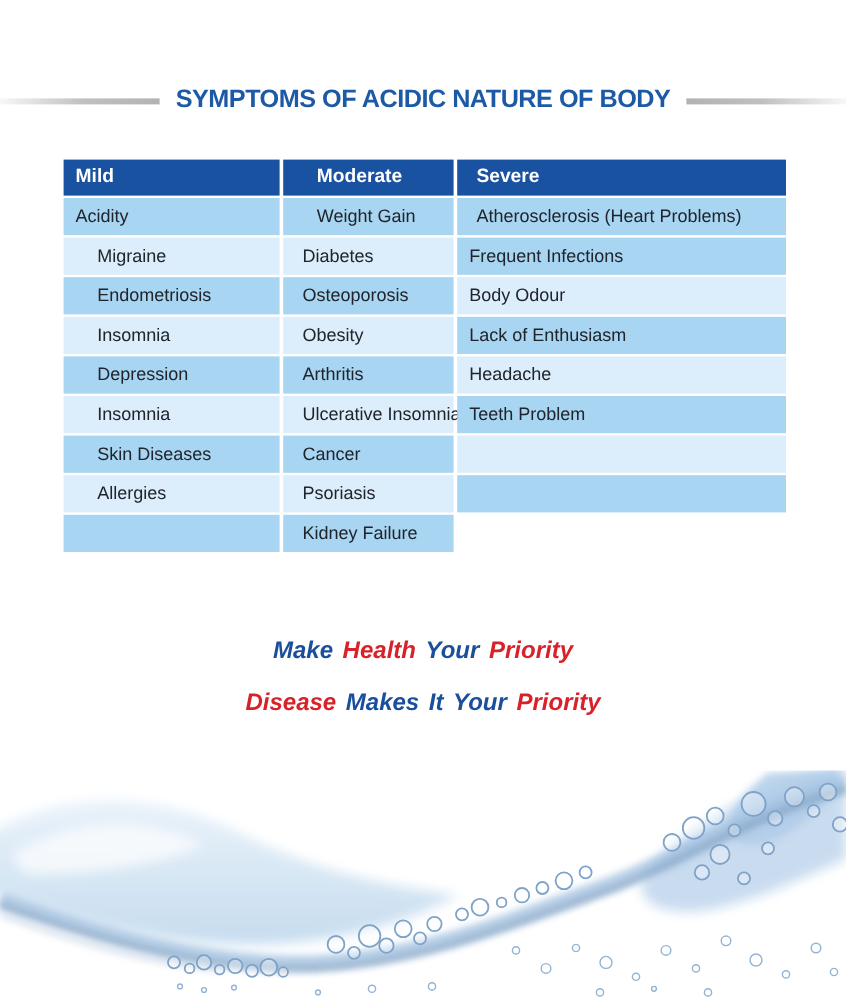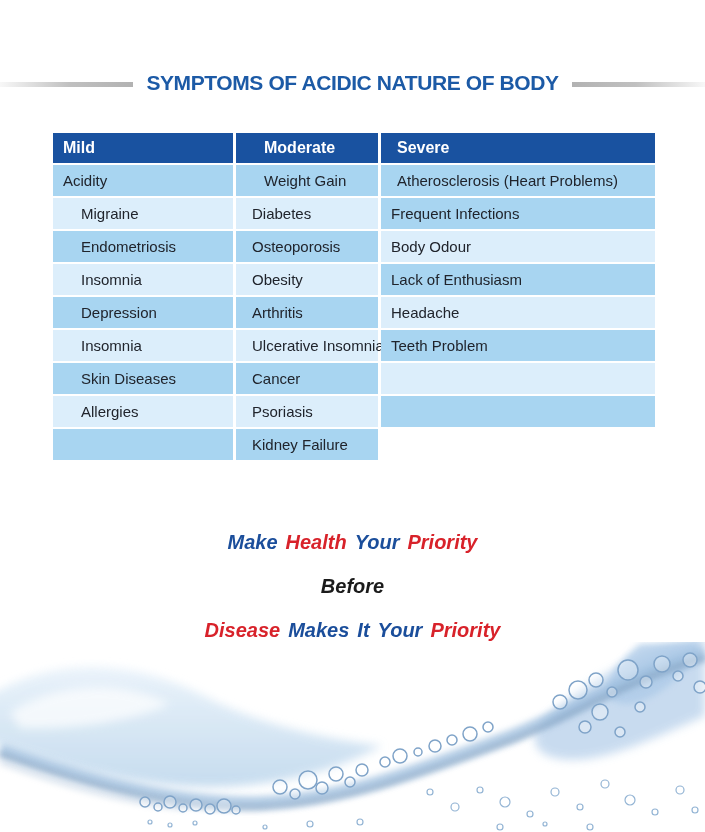--- a/index.html
+++ b/index.html
@@ -99,23 +99,20 @@
     <div class="td light c2">Psoriasis</div>
 
     <div class="td dark c0"></div>
     <div class="td dark c1"></div>
     <div class="td dark c2">Kidney Failure</div>
   </div>
 
   <div class="tagline">
     <p class="tag-line">
       <span data-tone="blue">Make</span><span data-tone="red">Health</span><span data-tone="blue">Your</span><span data-tone="red">Priority</span>
-    </p>
-    <p class="tag-line">
-      <span data-tone="black">Before</span>
     </p>
     <p class="tag-line">
       <span data-tone="red">Disease</span><span data-tone="blue">Makes</span><span data-tone="blue">It</span><span data-tone="blue">Your</span><span data-tone="red">Priority</span>
     </p>
   </div>
 
   <svg class="water" viewBox="0 0 705 190" preserveAspectRatio="none" aria-hidden="true">
     <defs>
       <filter id="soft" x="-20%" y="-20%" width="140%" height="140%">
         <feGaussianBlur stdDeviation="5"></feGaussianBlur>

